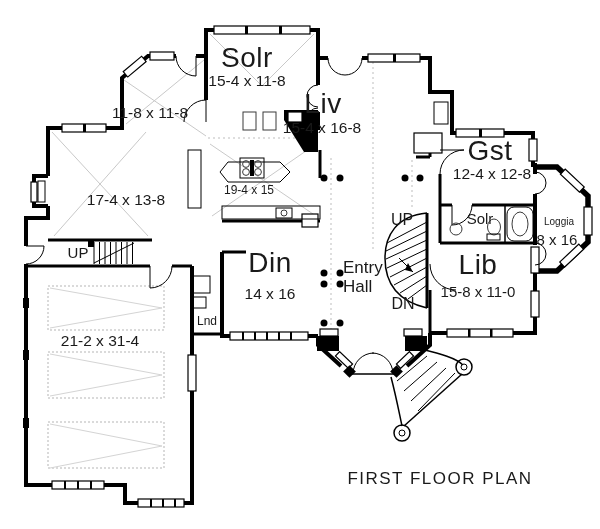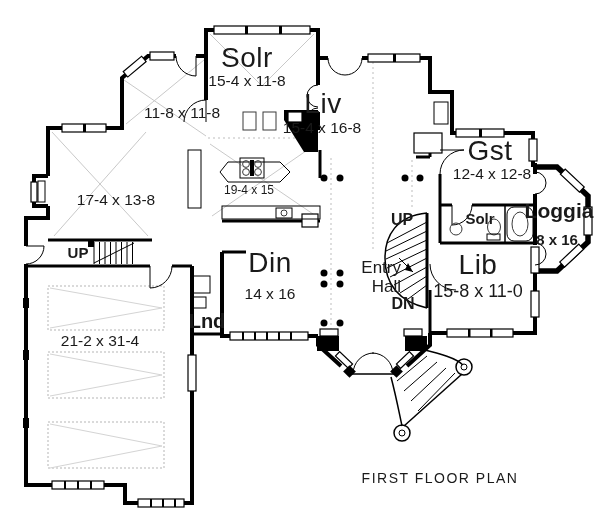--- a/index.html
+++ b/index.html
@@ -2,23 +2,23 @@
 <html><head>
 <meta charset="utf-8">
 <style>
   html,body{margin:0;padding:0;background:#fff;}
   #plan{position:relative;width:600px;height:529px;background:#ffffff;overflow:hidden;
         font-family:"Liberation Sans", sans-serif;color:#1a1a1a;}
   #plan svg{position:absolute;left:0;top:0;}
   .lbl{position:absolute;transform:translate(-50%,-50%);white-space:nowrap;line-height:1;}
   .room-name{font-size:28px;letter-spacing:.5px;}
   .room-dims{font-size:15.5px;}
-  .sm{font-size:15px;font-weight:bold;}
-  .entry{font-size:17px;white-space:normal;width:58px;text-align:right;line-height:1.1;}
-  .title{font-size:14px;letter-spacing:1.5px;}
+  .sm{font-size:15px;}
+  .entry{font-size:17px;white-space:normal;width:58px;text-align:left;line-height:1.1;}
+  .title{font-size:17px;letter-spacing:1.5px;}
   
   .w4{stroke:#000;stroke-width:4;fill:none;stroke-linejoin:miter;}
   .w5{stroke:#000;stroke-width:5.5;fill:none;stroke-linejoin:miter;}
   .w3{stroke:#000;stroke-width:3;fill:none;}
   .t1{stroke:#000;stroke-width:1;fill:none;}
   .t15{stroke:#000;stroke-width:1.5;fill:none;}
   .win{fill:#fff;stroke:#000;stroke-width:1.2;}
   .blk{fill:#000;stroke:none;}
   .lt{stroke:#c9c9c9;stroke-width:1;fill:none;}
   .lt2{stroke:#d4d4d4;stroke-width:1;fill:none;}
@@ -240,50 +240,50 @@
         <circle class="blk" cx="420" cy="178" r="3.5"></circle>
     <circle class="blk" cx="324" cy="273" r="3.5"></circle>
         <circle class="blk" cx="340" cy="273" r="3.5"></circle>
     <circle class="blk" cx="324" cy="284" r="3.5"></circle>
         <circle class="blk" cx="340" cy="284" r="3.5"></circle>
     <circle class="blk" cx="324" cy="323" r="3.5"></circle>
         <circle class="blk" cx="340" cy="323" r="3.5"></circle>
   </g>
 </svg>
 
-  <div class="lbl room-dims" style="left:182px;top:113px">11-8 x 11-8</div>
+  <div class="lbl room-dims" style="left:150px;top:113px">11-8 x 11-8</div>
 
   <div class="lbl room-name" style="left:247px;top:58px">Solr</div>
   <div class="lbl room-dims" style="left:247px;top:81px">15-4 x 11-8</div>
 
   <div class="lbl room-name" style="left:323px;top:104px">Liv</div>
   <div class="lbl room-dims" style="left:322px;top:128px">15-4 x 16-8</div>
 
   <div class="lbl room-name" style="left:490px;top:151px">Gst</div>
   <div class="lbl room-dims" style="left:492px;top:174px">12-4 x 12-8</div>
 
-  <div class="lbl room-dims" style="left:116px;top:200px">17-4 x 13-8</div>
+  <div class="lbl room-dims" style="left:126px;top:200px">17-4 x 13-8</div>
 
   <div class="lbl room-dims" style="left:249px;top:190px;font-size:12px">19-4 x 15</div>
 
   <div class="lbl room-name" style="left:270px;top:263px">Din</div>
   <div class="lbl room-dims" style="left:270px;top:294px">14 x 16</div>
 
   <div class="lbl entry" style="left:372px;top:278px">Entry Hall</div>
 
   <div class="lbl room-name" style="left:478px;top:265px">Lib</div>
-  <div class="lbl room-dims" style="left:478px;top:291px;font-size:18px">15-8 x 11-0</div>
+  <div class="lbl room-dims" style="left:478px;top:291px;font-size:15px">15-8 x 11-0</div>
 
   <div class="lbl sm" style="left:480px;top:218px">Solr</div>
 
-  <div class="lbl sm" style="left:559px;top:210px;font-size:21px">Loggia</div>
+  <div class="lbl sm" style="left:559px;top:222px;font-size:10px">Loggia</div>
   <div class="lbl sm" style="left:557px;top:239px">8 x 16</div>
 
   <div class="lbl room-dims" style="left:100px;top:341px">21-2 x 31-4</div>
 
-  <div class="lbl sm" style="left:207px;top:321px;font-size:20px">Lnd</div>
+  <div class="lbl sm" style="left:207px;top:321px;font-size:12px">Lnd</div>
 
   <div class="lbl sm" style="left:78px;top:252px">UP</div>
   <div class="lbl sm" style="left:402px;top:220px;font-size:16px">UP</div>
   <div class="lbl sm" style="left:403px;top:304px;font-size:16px">DN</div>
 
   <div class="lbl title" style="left:440px;top:478px">FIRST FLOOR PLAN</div>
 </div>
 
 </body></html>

